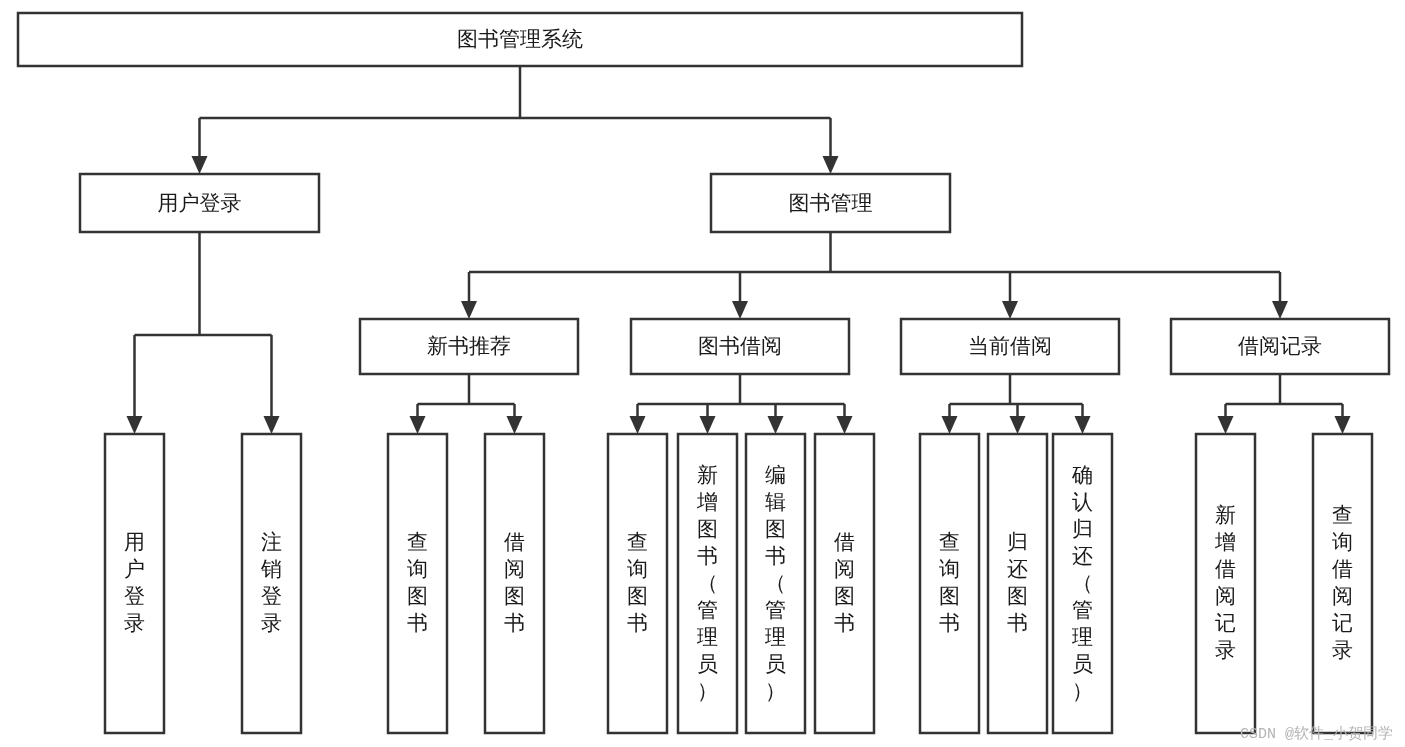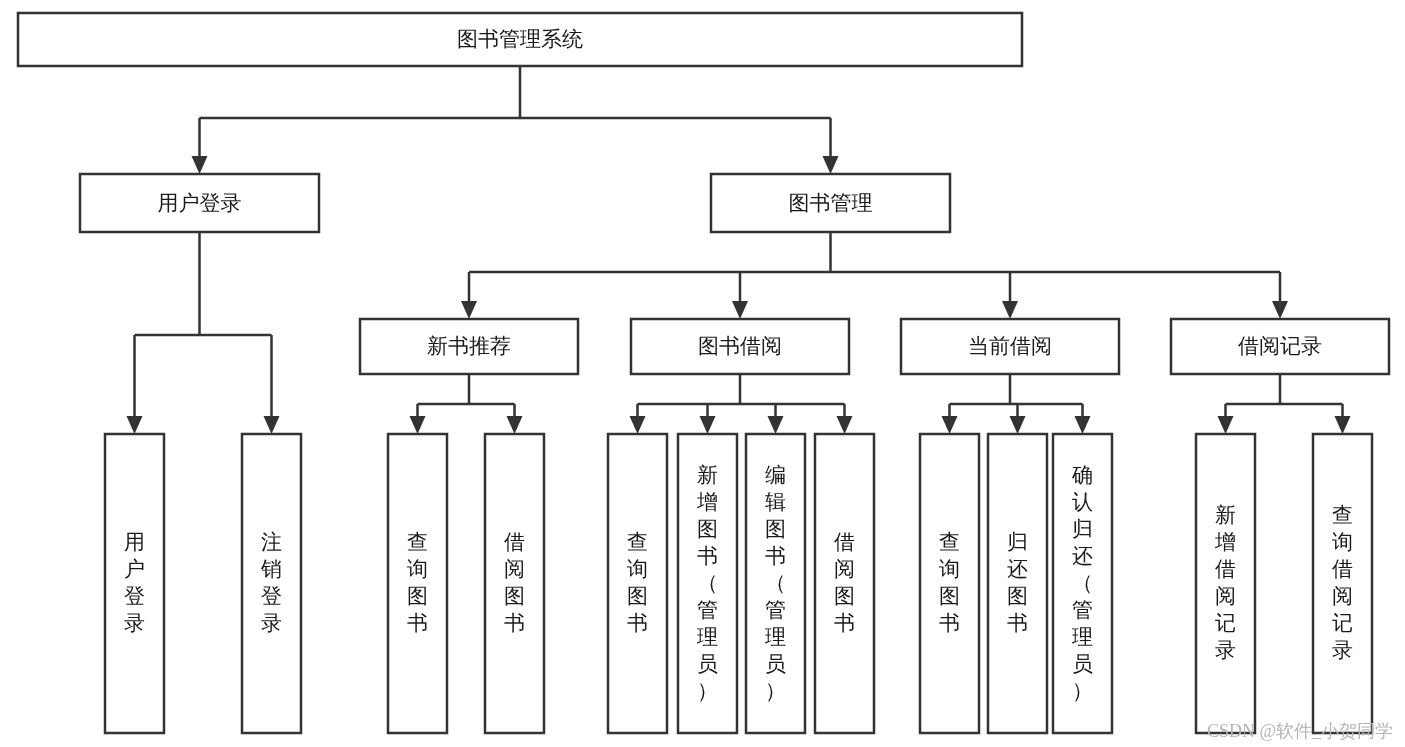--- a/index.html
+++ b/index.html
@@ -45,22 +45,22 @@
     fill: none;
   }
   .arrow-head {
     fill: #333333;
     stroke: none;
   }
   .watermark {
     position: absolute;
     right: 12px;
     bottom: 4px;
-    font-family: Liberation Serif, serif;
-    font-size: 18px;
+    font-family: Liberation Mono, monospace;
+    font-size: 15px;
     color: #b4b4b4;
     white-space: nowrap;
     pointer-events: none;
     user-select: none;
   }
 </style>
 </head>
 <body>
 
 <div id="chart-root">

